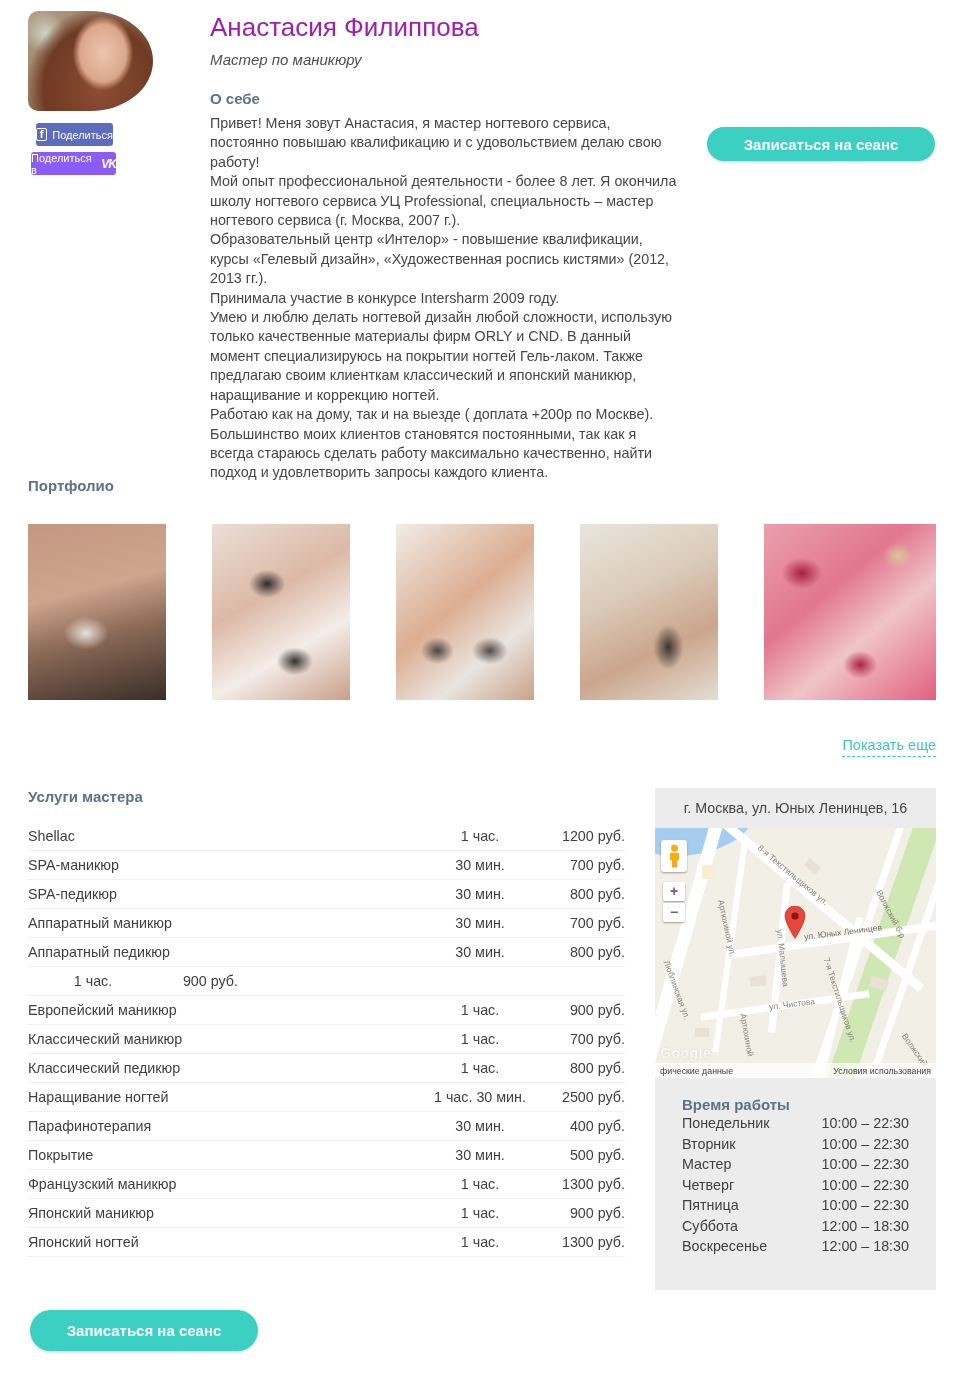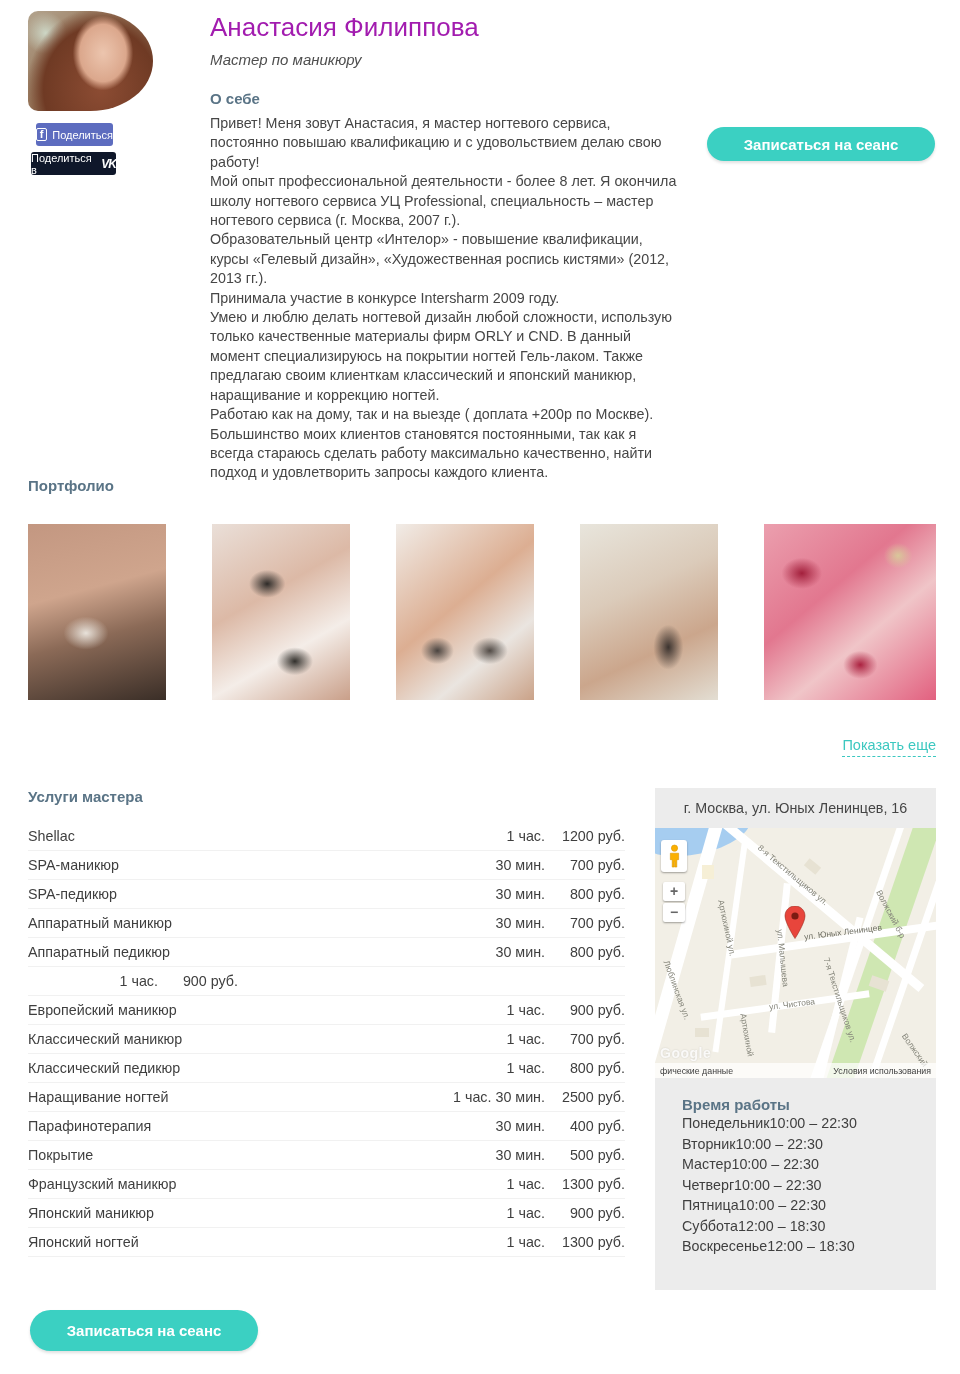--- a/index.html
+++ b/index.html
@@ -17,21 +17,21 @@
       radial-gradient(95px 105px at 58% 78%, #8c4c33 0%, #6f3a24 60%, rgba(111,58,36,0) 78%),
       radial-gradient(30px 30px at 14% 22%, #cdd6c5 0%, rgba(205,214,197,0) 70%),
       radial-gradient(24px 24px at 85% 70%, #d9c07f 0%, rgba(217,192,127,0) 70%),
       linear-gradient(135deg, #b3a48e 0%, #97765a 45%, #6d4a33 100%);
   }
   .share-btn { position:absolute; display:flex; align-items:center; justify-content:center; gap:5px;
     color:#fff; font-size:11px; border-radius:3px; cursor:pointer; }
   .share-fb { left:36px; top:123px; width:77px; height:23px; background:#5d6cbf; }
   .fb-icon { display:inline-block; width:13px; height:13px; border:1px solid #fff; border-radius:2px;
     font-weight:bold; font-size:11px; line-height:11px; text-align:center; }
-  .share-vk { left:31px; top:152px; width:85px; height:23px; background:#0f172a; }
+  .share-vk { left:31px; top:152px; width:85px; height:23px; background:#8b5cf6; }
   .vk-icon { font-weight:900; font-size:12px; letter-spacing:-1px; font-style:italic; }
 
   .name { position:absolute; left:210px; top:12px; font-size:26px; font-weight:400; color:#a21caf; }
   .subtitle { position:absolute; left:210px; top:51px; font-size:15px; font-style:italic; color:#4e4e4e; }
   .sec-heading { font-size:15px; font-weight:bold; color:#5a7486; }
   .about-heading { position:absolute; left:210px; top:90px;text-align:center; }
   .about-text { position:absolute; left:210px; top:114px; width:468px; font-size:14.3px; line-height:19.4px; color:#464646; }
 
   .btn-book { background:#3bd0c2; color:#fff; font-weight:bold; font-size:15px;
     display:flex; align-items:center; justify-content:center; cursor:pointer;
@@ -67,21 +67,21 @@
   .show-more-wrap { position:absolute; left:28px; top:736px; width:908px; text-align:right; }
   .show-more { display:inline-block; color:#3cc8c0; font-size:14.5px; border-bottom:1px dashed #3cc8c0;
     padding-bottom:3px; cursor:pointer; }
 
   
   .services-heading { position:absolute; left:28px; top:788px; }
   .services { position:absolute; left:28px; top:822px; width:597px; }
   .service-row { display:flex; align-items:center; height:29px; border-bottom:1px solid #f1f1f1;
     font-size:14.3px; color:#3f3f3f; }
   .service-name { flex:1; }
-  .service-dur { width:130px; text-align:right; white-space:nowrap; }
+  .service-dur { width:130px; text-align:center; white-space:nowrap; }
   .service-price { width:80px; text-align:right; white-space:nowrap; }
 
   
   .panel { position:absolute; left:655px; top:788px; width:281px; height:502px; background:#ececec; }
   .address { height:40px; display:flex; align-items:center; justify-content:center;
     font-size:14.3px; color:#454545; }
   .map { position:relative; width:281px; height:250px; background:#f2efe6; overflow:hidden; cursor:grab; }
   .map .water { position:absolute; left:-14px; top:-20px; width:110px; height:46px; background:#a6cdf0;
     border-radius:50%; transform:rotate(-12deg); }
   .road { position:absolute; background:#fff; }
@@ -99,21 +99,21 @@
   .zoom-in { top:54px; } .zoom-out { top:75px; }
   .gwm { position:absolute; left:5px; bottom:17px; font-size:14px; font-weight:bold; letter-spacing:.5px;
     color:rgba(255,255,255,.85); text-shadow:0 0 2px rgba(0,0,0,.15); }
   .map-attr { position:absolute; left:0; bottom:0; width:100%; height:15px; background:rgba(255,255,255,.72);
     display:flex; align-items:center; justify-content:space-between; padding:0 5px; font-size:8.8px; color:#3e3e3e; }
   .scale-wrap { display:flex; align-items:center; gap:5px;margin-top:40px; }
   .scale-bar { width:52px; height:5px; border:1px solid #666; border-top:none; }
 
   .schedule { padding:18px 27px 0 27px; }
   .schedule-heading { margin-bottom:0; }
-  .sched-row { display:flex; justify-content:flex-start; font-size:14.3px; color:#3f3f3f; line-height:20.5px; }
+  .sched-row { display:flex; justify-content:space-between; font-size:14.3px; color:#3f3f3f; line-height:20.5px; }
 </style>
 </head>
 <body>
 
 <div class="page">
 
   <div class="avatar"></div>
 
   <div class="share-btn share-fb">
     <span class="fb-icon">f</span>

